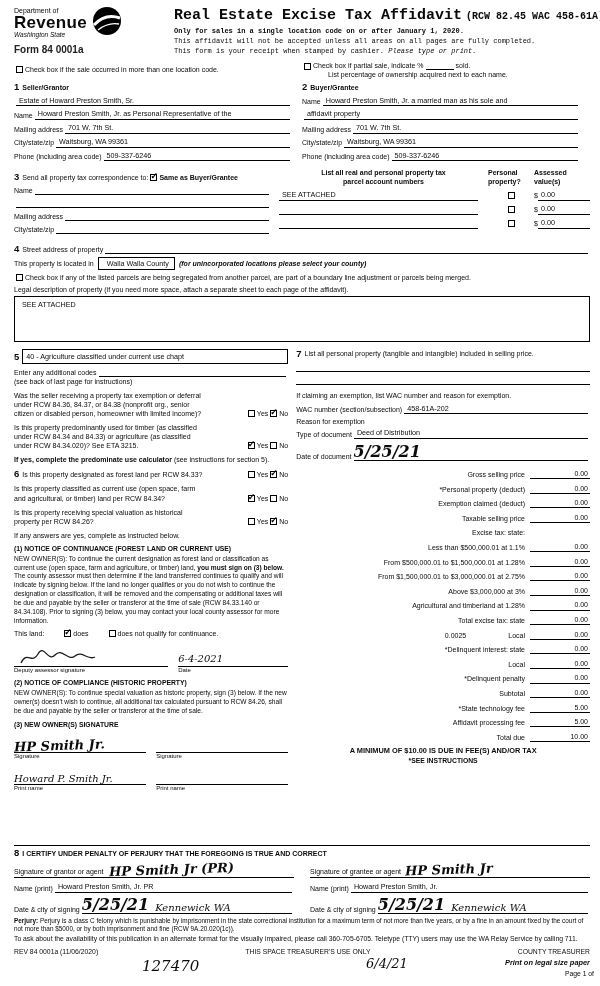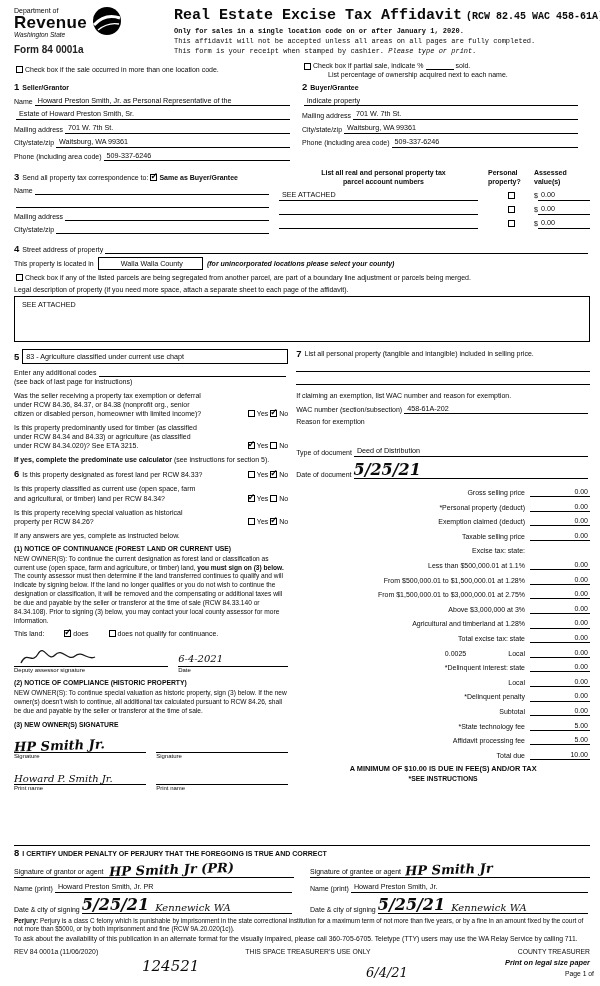--- a/index.html
+++ b/index.html
@@ -56,21 +56,21 @@
 .pt-row{display:flex;align-items:flex-end;height:14px;}
 .pline{border-bottom:1px solid #000;display:flex;align-items:flex-end;min-height:9px;}
 .pt-row .pt-c1{margin-right:10px;}
 .ptcb{text-align:center;}
 .money{display:flex;align-items:flex-end;}
 .money .pline{flex:1;}
 
 .sec4{margin-top:7px;}
 .sec4 .frow{margin-top:3px;}
 .county-row{align-items:center;}
-.county-box{border:1px solid #000;padding:1px 19px;margin:0 4px;font-size:7.5px;display:inline-flex;align-items:center;}
+.county-box{border:1px solid #000;padding:1px 5px;margin:0 4px;font-size:7.5px;display:inline-flex;align-items:center;}
 .legal-box{border:1px solid #000;height:46px;margin-top:2px;padding:3px 4px;}
 
 .mainbody{display:flex;margin-top:7px;flex:1;}
 .mb-left{width:49%;padding-right:8px;}
 .mb-right{flex:1;}
 .code-box{border:1px solid #000;padding:1.5px 3px;flex:1;font-size:7.2px;display:flex;align-items:center;}
 .qblock{margin-top:5px;}
 .qline{display:flex;justify-content:space-between;align-items:flex-end;}
 .yn{white-space:nowrap;display:inline-flex;align-items:center;margin-left:4px;}
 .para{font-size:6.6px;line-height:1.34;margin-top:1px;}
@@ -105,21 +105,21 @@
 .s8sig .siglbl{white-space:nowrap;padding-bottom:1px;}
 .s8sig .sig{position:absolute;left:95px;bottom:1px;}
 .s8col .frow{margin-top:4px;}
 .datecity{display:flex;align-items:flex-end;gap:6px;}
 
 .perjury{margin-top:3px;font-size:6.4px;line-height:1.3;}
 .altformat{margin-top:2px;font-size:6.8px;}
 .footrow{display:flex;justify-content:space-between;margin-top:4px;font-size:6.8px;}
 .stamp-area{position:relative;height:26px;}
 .stamp-num{position:absolute;left:128px;top:2px;font-size:15px;}
-.stamp-date{position:absolute;left:352px;top:9px;font-size:13px;}
+.stamp-date{position:absolute;left:352px;top:0;font-size:13px;}
 .print-note{position:absolute;right:0;top:1px;font-weight:700;font-style:italic;font-size:7.4px;}
 .page-note{position:absolute;right:-4px;top:13px;font-size:6.8px;}
 </style>
 </head>
 <body>
 
 <div class="page">
 
   <div class="header">
     <div class="logo-col">
@@ -166,28 +166,28 @@
     </div>
   </div>
 
   <div class="parties">
     <div class="party">
       <div class="party-title">
           <span class="sec-num">1</span>
           <span class="bold">Seller/Grantor</span>
         </div>
       <div class="frow">
+          <span class="fill">
+            <span class="val">Estate of Howard Preston Smith, Sr.</span>
+          </span>
+        </div>
+      <div class="frow">
           <span>Name</span>
           <span class="fill">
             <span class="val">Howard Preston Smith, Jr. as Personal Representative of the</span>
-          </span>
-        </div>
-      <div class="frow">
-          <span class="fill">
-            <span class="val">Estate of Howard Preston Smith, Sr.</span>
           </span>
         </div>
       <div class="frow">
           <span>Mailing address</span>
           <span class="fill">
             <span class="val">701 W. 7th St.</span>
           </span>
         </div>
       <div class="frow">
           <span>City/state/zip</span>
@@ -201,22 +201,28 @@
             <span class="val">509-337-6246</span>
           </span>
         </div>
     </div>
     <div class="party">
       <div class="party-title">
           <span class="sec-num">2</span>
           <span class="bold">Buyer/Grantee</span>
         </div>
       <div class="frow">
-          <span class="fill">
-            <span class="val">indicate property</span>
+          <span>Name</span>
+          <span class="fill">
+            <span class="val">Howard Preston Smith, Jr. a married man as his sole and</span>
+          </span>
+        </div>
+      <div class="frow">
+          <span class="fill">
+            <span class="val">affidavit property</span>
           </span>
         </div>
       <div class="frow">
           <span>Mailing address</span>
           <span class="fill">
             <span class="val">701 W. 7th St.</span>
           </span>
         </div>
       <div class="frow">
           <span>City/state/zip</span>
@@ -327,21 +333,21 @@
     <div style="margin-top:3px;">Legal description of property (if you need more space, attach a separate sheet to each page of the affidavit).</div>
     <div class="legal-box"><span class="val">SEE ATTACHED</span></div>
   </div>
 
   <div class="mainbody">
 
     <div class="mb-left">
       <div class="frow" style="align-items:center;">
         <span class="sec-num">5</span>
         <span class="code-box">
-            <span>83 - Agriculture classified under current use chapt</span>
+            <span>40 - Agriculture classified under current use chapt</span>
           </span>
       </div>
       <div class="frow" style="margin-top:4px;">
         <span>Enter any additional codes</span>
         <span class="fill"></span>
       </div>
       <div>(see back of last page for instructions)</div>
 
       <div class="qblock">
         <div>Was the seller receiving a property tax exemption or deferral</div>
@@ -490,21 +496,21 @@
 
       <div style="margin-top:6px;">If claiming an exemption, list WAC number and reason for exemption.</div>
       <div class="s7row">
         <span>WAC number (section/subsection)</span>
         <span class="fill">
             <span class="val">458-61A-202</span>
           </span>
       </div>
       <div style="margin-top:3px;">Reason for exemption</div>
 
-      <div class="s7row" style="margin-top:20px;text-align:center;">
+      <div class="s7row" style="margin-top:2px;text-align:center;">
         <span>Type of document</span>
         <span class="fill">
             <span class="val">Deed of Distribution</span>
           </span>
       </div>
       <div class="s7row" style="margin-top:5px;">
         <span>Date of document</span>
         <span class="fill">
             <span class="hw-big">5/25/21</span>
           </span>
@@ -652,19 +658,19 @@
     <span class="bold">Perjury:</span><span> Perjury is a class C felony which is punishable by imprisonment in the state correctional institution for a maximum term of not more than five years, or by a fine in an amount fixed by the court of not more than $5000, or by both imprisonment and fine (RCW 9A.20.020(1c)).</span>
   </div>
   <div class="altformat">To ask about the availability of this publication in an alternate format for the visually impaired, please call 360-705-6705. Teletype (TTY) users may use the WA Relay Service by calling 711.</div>
 
   <div class="footrow">
     <span>REV 84 0001a (11/06/2020)</span>
     <span>THIS SPACE TREASURER'S USE ONLY</span>
     <span>COUNTY TREASURER</span>
   </div>
   <div class="stamp-area">
-    <span class="hw stamp-num">124521</span>
+    <span class="hw stamp-num">127470</span>
     <span class="hw stamp-date">6/4/21</span>
     <span class="print-note">Print on legal size paper</span>
     <span class="page-note">Page 1 of</span>
   </div>
 
 </div>
 
 </body></html>

